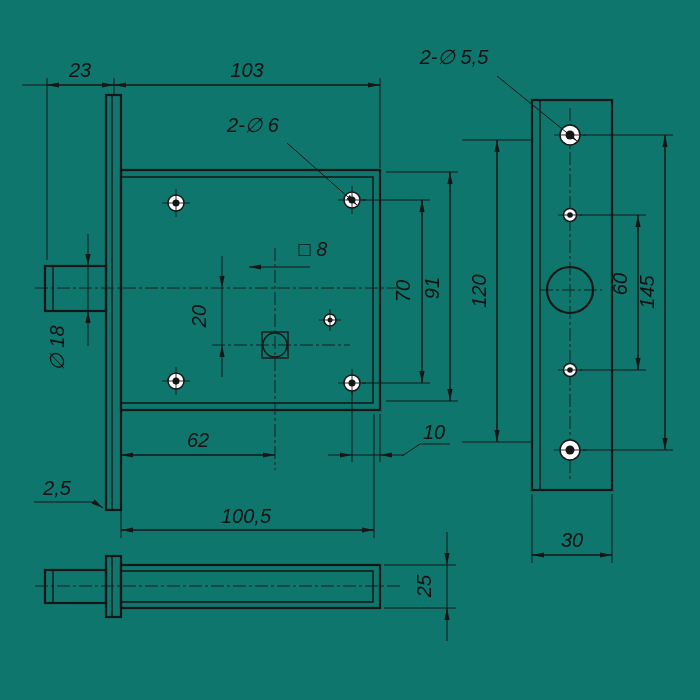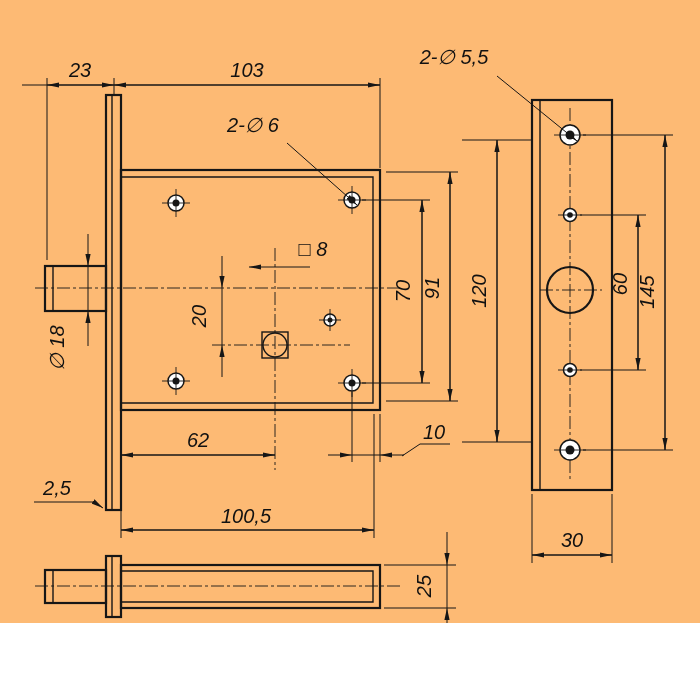--- a/index.html
+++ b/index.html
@@ -1,16 +1,16 @@
 <!DOCTYPE html>
 <html><head>
 <meta charset="utf-8">
 <style>
   html,body{margin:0;padding:0;background:#ffffff;}
-  .stage{width:700px;height:623px;background:#fdba74;position:relative;overflow:hidden;text-decoration:underline;}
+  .stage{width:700px;height:700px;background:#0f766e;position:relative;overflow:hidden;text-decoration:underline;}
   svg{display:block;}
   .ol  {stroke:#161616;stroke-width:2.2;fill:none;stroke-linejoin:miter;}
   .ol2 {stroke:#161616;stroke-width:1.4;fill:none;}
   .thin{stroke:#161616;stroke-width:1;fill:none;}
   .cl  {stroke:#161616;stroke-width:0.9;fill:none;stroke-dasharray:13 3 3 3;}
   .xh  {stroke:#161616;stroke-width:0.9;fill:none;}
   .holeO{stroke:#161616;stroke-width:1.5;fill:#ffffff;}
   .holeI{fill:#161616;stroke:none;}
   text.dim{font-family:"Liberation Sans",sans-serif;font-style:italic;font-size:20px;fill:#111111;}
 </style>

